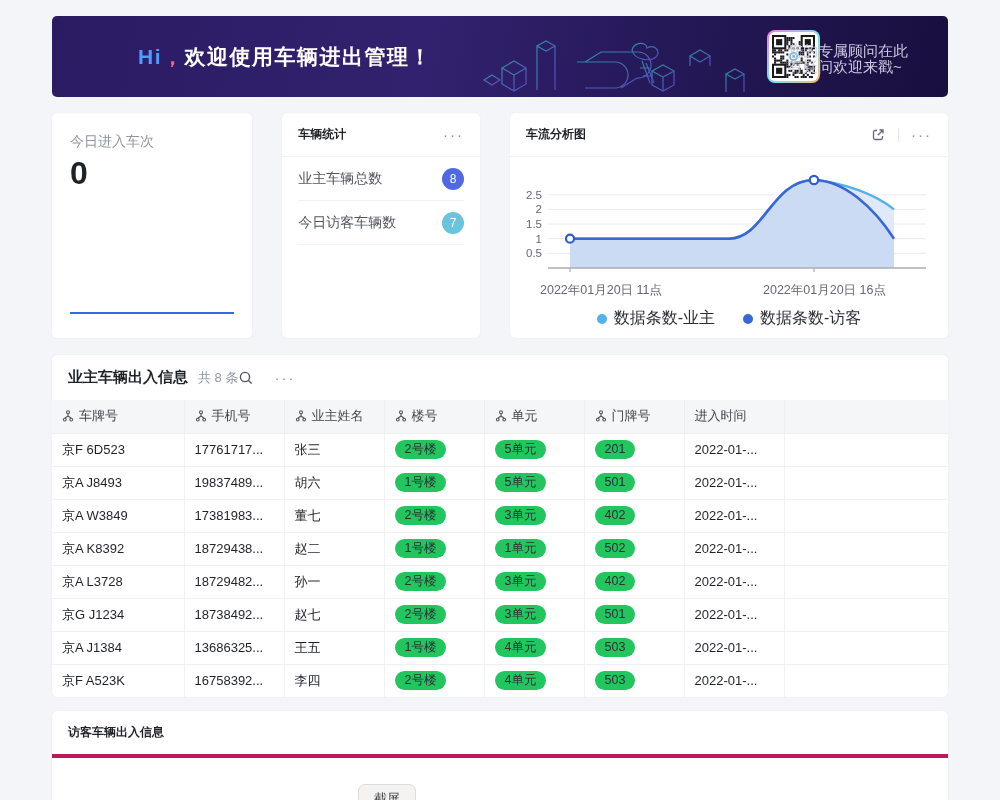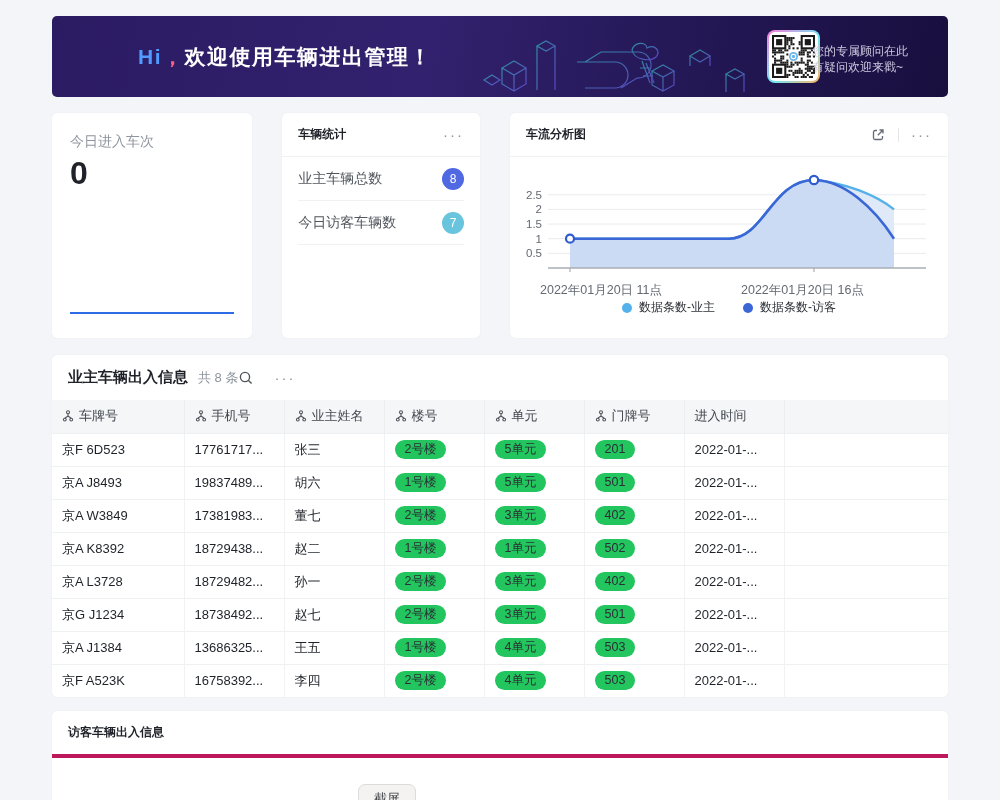--- a/index.html
+++ b/index.html
@@ -26,21 +26,21 @@
   .banner-title .comma { color:#ff5f86; }
   .banner-deco { position:absolute; left:430px; top:0; width:290px; height:81px; opacity:.75; }
   .qr-wrap {
     position:absolute; right:128px; top:14px; width:53px; height:53px;
     padding:2px; border-radius:8px;
     background:linear-gradient(135deg,#ff7ad9,#6ee7f5 55%,#ffb45c);
   }
   .qr-inner { width:100%; height:100%; background:#fff; border-radius:6px; padding:3px; }
   .qr-inner svg { display:block; width:100%; height:100%; }
   .qr-caption {
-    position:absolute; right:40px; top:27px; font-size:12px; line-height:16px;
+    position:absolute; right:40px; top:27px; font-size:15px; line-height:16px;
     color:#cdc9e0; white-space:nowrap;
   }
 
   
   .cards-row { display:flex; gap:30px; height:225px; margin-bottom:17px; }
   .card {
     background:#fff; border-radius:5px; box-shadow:0 0 1px rgba(31,35,41,.12);
     position:relative;
   }
   .card-1 { width:211px; padding:20px 18px; }
@@ -63,22 +63,22 @@
   .stat-row .s-label { font-size:14px; color:#51565d; }
   .badge {
     width:22px; height:22px; border-radius:50%; color:#fff; font-size:12px;
     display:flex; align-items:center; justify-content:center;
   }
 
   .card-3 { flex:1; }
   .vdiv { width:1px; height:14px; background:#e4e6e9; }
   .chart-box { padding:6px 14px 0 14px; }
   .xlabels { display:flex; justify-content:space-between; padding:2px 10px 0 16px; font-size:12.5px; color:#646a73; }
-  .xlabels .xr { margin-right:60px; }
-  .legend { display:flex; justify-content:center; gap:28px; font-size:12px; color:#2b2f36;text-align:right; }
+  .xlabels .xr { margin-right:38px; }
+  .legend { display:flex; justify-content:center; gap:28px; margin-top:9px; font-size:16px; color:#2b2f36;text-align:right; }
   .legend .li { display:flex; align-items:center; gap:7px; cursor:pointer; }
   .ldot { width:10px; height:10px; border-radius:50%; display:inline-block; }
 
   
   .table-card { margin-bottom:14px; background:#fff; border-radius:5px; box-shadow:0 0 1px rgba(31,35,41,.12); overflow:hidden; }
   .table-head { display:flex; align-items:center; justify-content:flex-start; padding:13px 16px; }
   .table-head .tl { display:flex; align-items:baseline; gap:10px; }
   .table-head .title { font-size:15px; font-weight:bold; }
   .table-head .count { font-size:13px; color:#8f959e; }
   .table-head .icons { display:flex; align-items:center; gap:20px; color:#51565d; }

